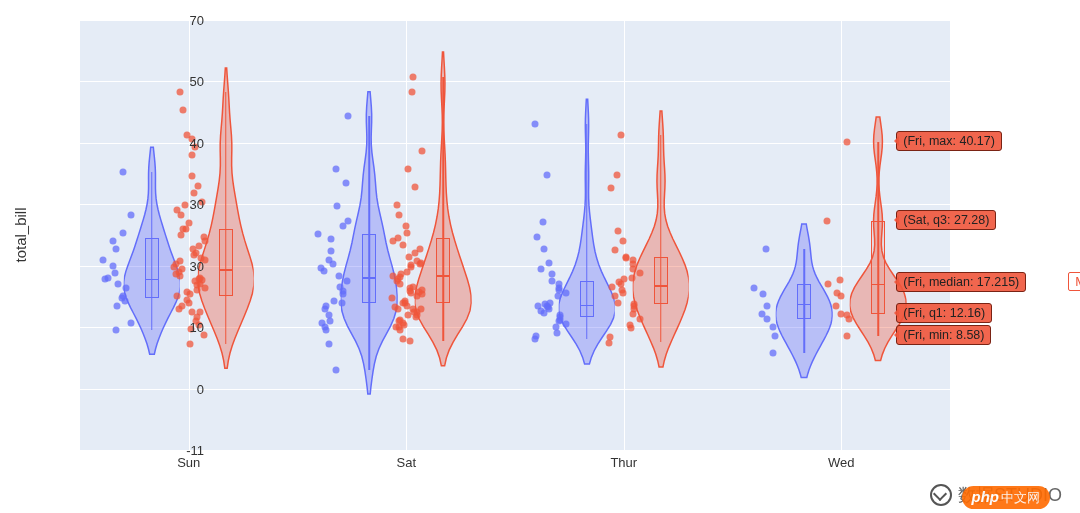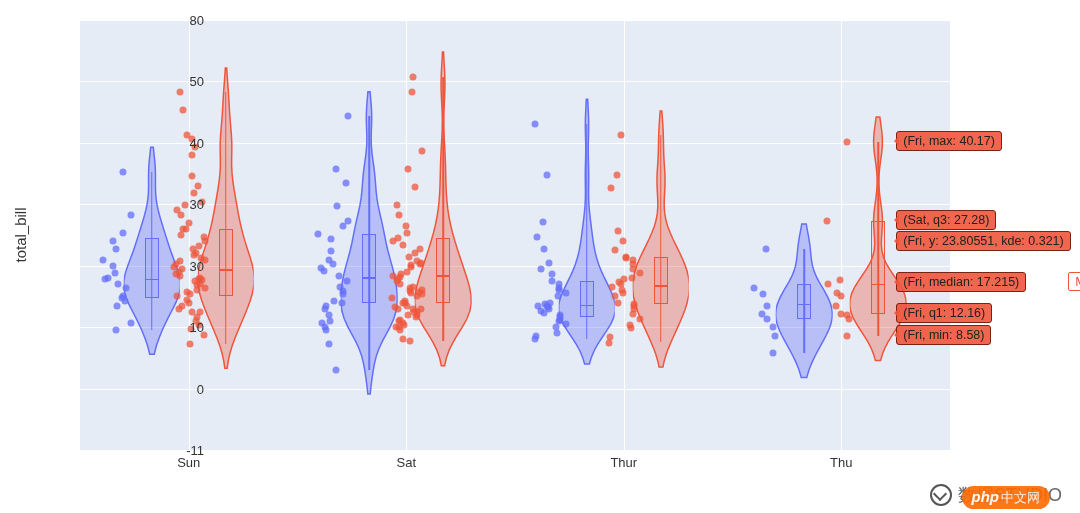--- a/index.html
+++ b/index.html
@@ -423,21 +423,20 @@
       <div class="pt m" style="left: 760.678px; top: 293.629px;"></div>
       <div class="pt m" style="left: 756.109px; top: 286.257px;"></div>
       <div class="pt m" style="left: 760.729px; top: 276.429px;"></div>
       <div class="pt m" style="left: 757.234px; top: 272.743px;"></div>
       <div class="pt m" style="left: 748.16px; top: 264.143px;"></div>
       <div class="pt m" style="left: 759.738px; top: 260.457px;"></div>
       <div class="pt m" style="left: 747.168px; top: 200.871px;"></div>
       <div class="pt m" style="left: 766.805px; top: 121.629px;"></div>
       <div class="tooltip" style="left: 816.225px; top: 110.813px;">(Fri, max: 40.17)</div>
       <div class="tooltip" style="left: 816.225px; top: 189.994px;">(Sat, q3: 27.28)</div>
-      <div class="tooltip" style="left: 816.225px; top: 211.338px;">(Fri, y: 23.80551, kde: 0.321)</div>
       <div class="tooltip" style="left: 816.225px; top: 251.822px;">(Fri, median: 17.215)</div>
       <div class="tooltip" style="left: 816.225px; top: 282.874px; text-align: right;">(Fri, q1: 12.16)</div>
       <div class="tooltip" style="left: 816.225px; top: 304.866px;">(Fri, min: 8.58)</div>
       <div class="series-tag" style="left: 988.225px; top: 251.822px;">Male</div>
     </div>
 
   <div class="y-label">total_bill</div>
 
 
   <div class="watermark">
@@ -447,18 +446,18 @@
   <div class="phpw">
     <span>php</span><span class="cn">中文网</span>
   </div>
 <div class="y-tick" style="top: 450px;">-11</div>
     <div class="y-tick" style="top: 388.571px;">0</div>
     <div class="y-tick" style="top: 327.143px;">10</div>
     <div class="y-tick" style="top: 265.714px;">30</div>
     <div class="y-tick" style="top: 204.286px;">30</div>
     <div class="y-tick" style="top: 142.857px;">40</div>
     <div class="y-tick" style="top: 81.4286px;">50</div>
-    <div class="y-tick" style="top: 20px;">80</div>
+    <div class="y-tick" style="top: 20px;">70</div>
     <div class="x-tick" style="left: 188.75px;">Sun</div>
     <div class="x-tick" style="left: 406.25px;">Sat</div>
     <div class="x-tick" style="left: 623.75px;">Thur</div>
-    <div class="x-tick" style="left: 841.25px;">Thu</div>
+    <div class="x-tick" style="left: 841.25px;">Wed</div>
   </div>
 
 </body></html>

